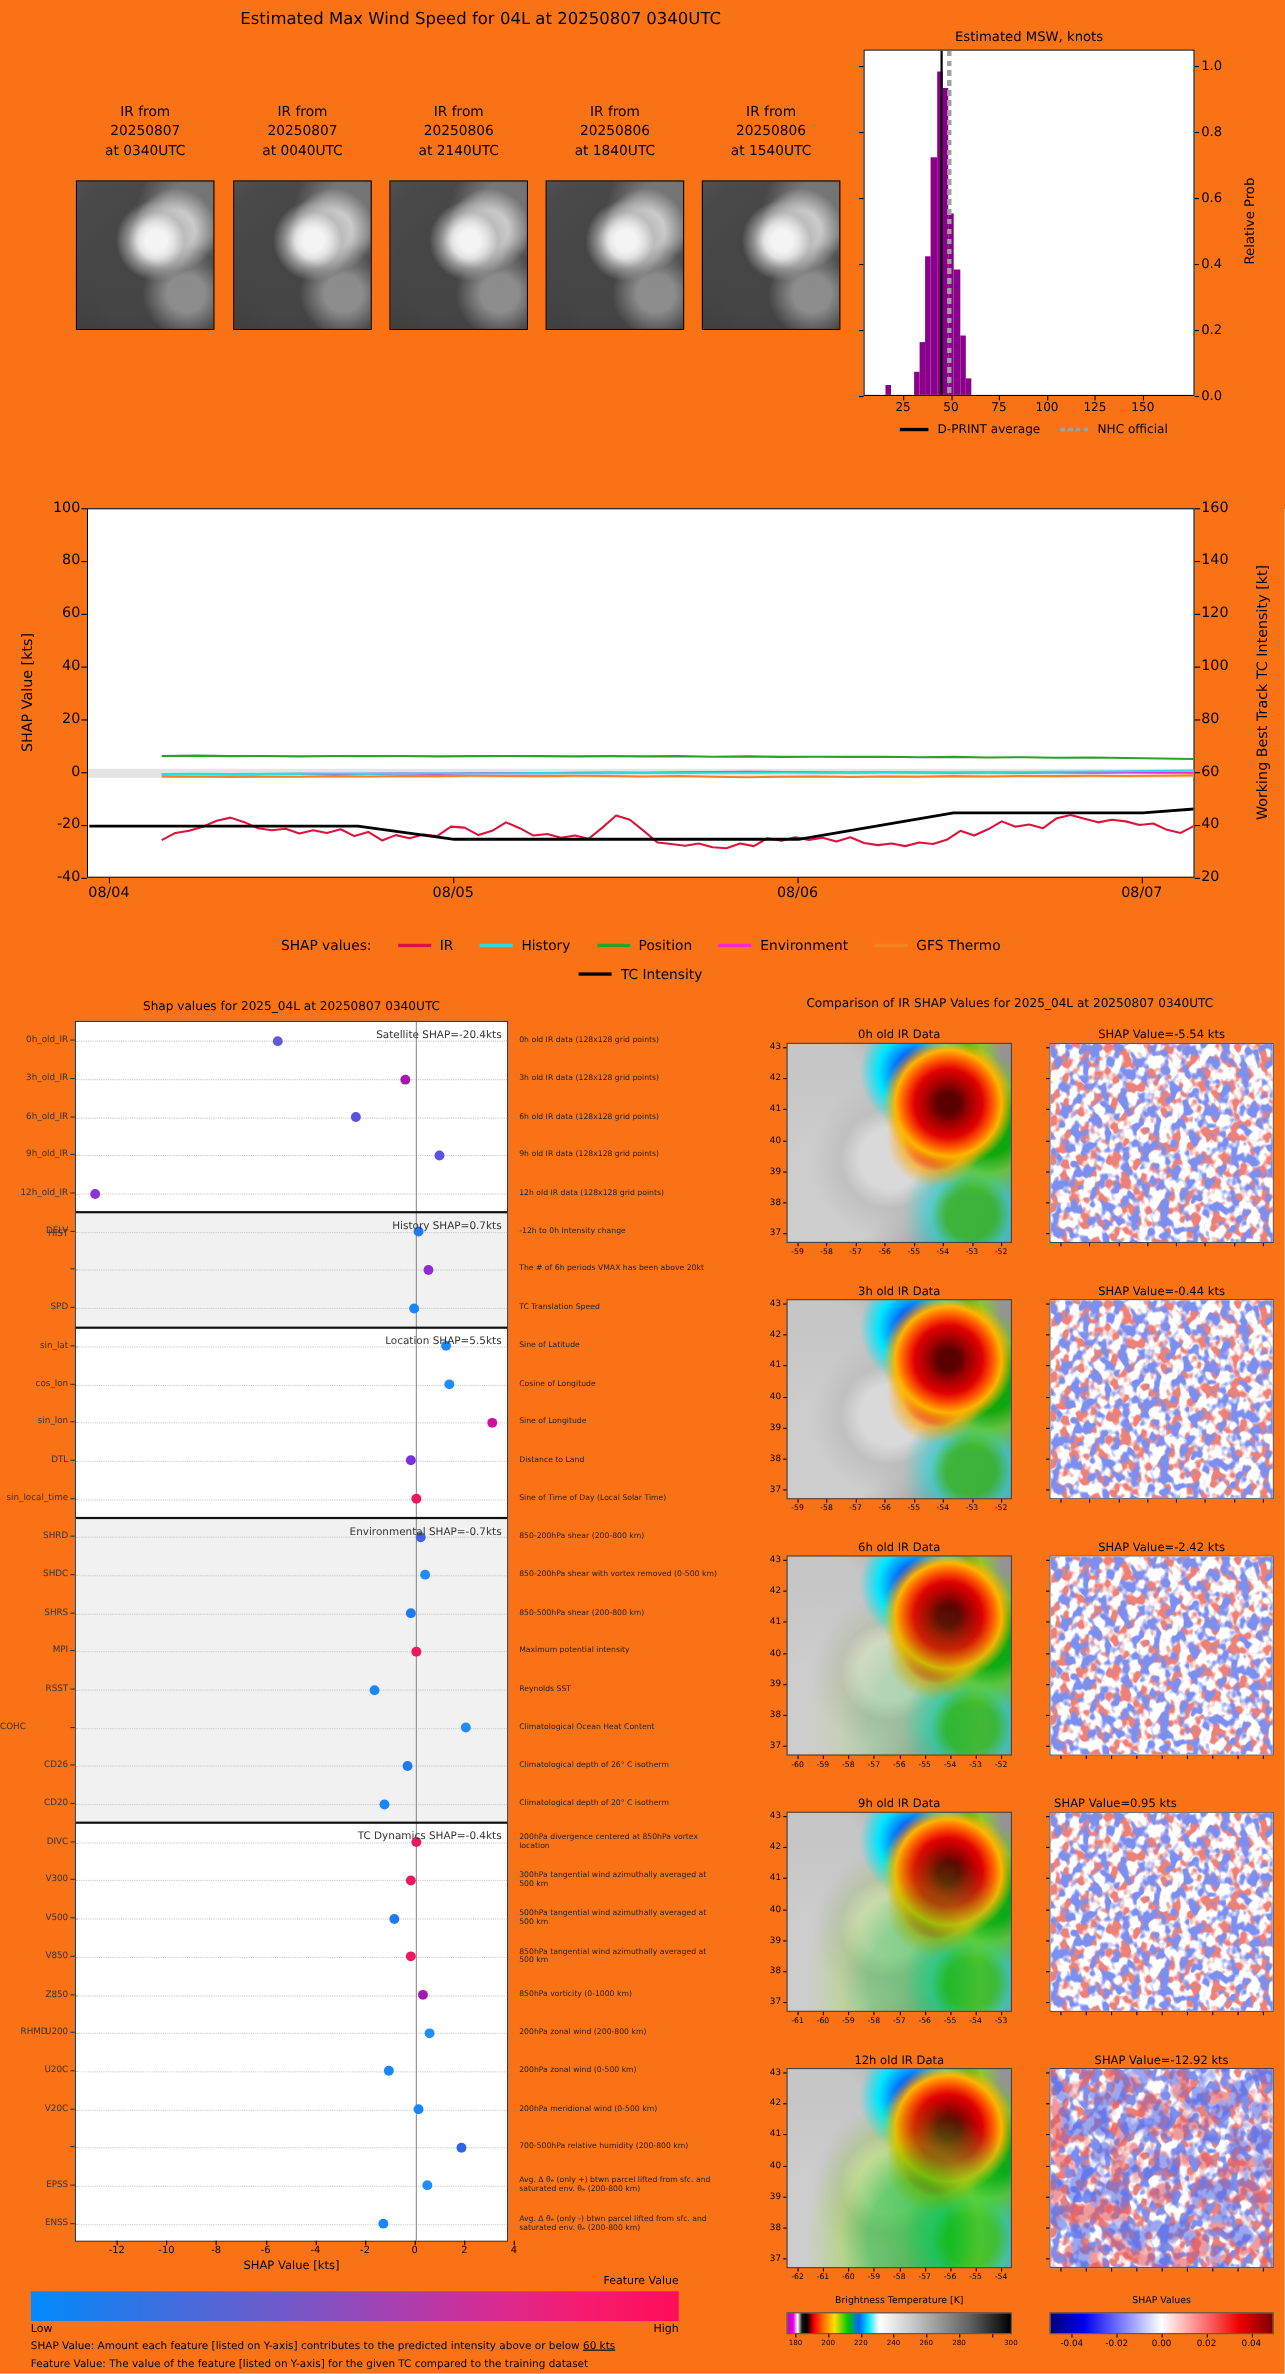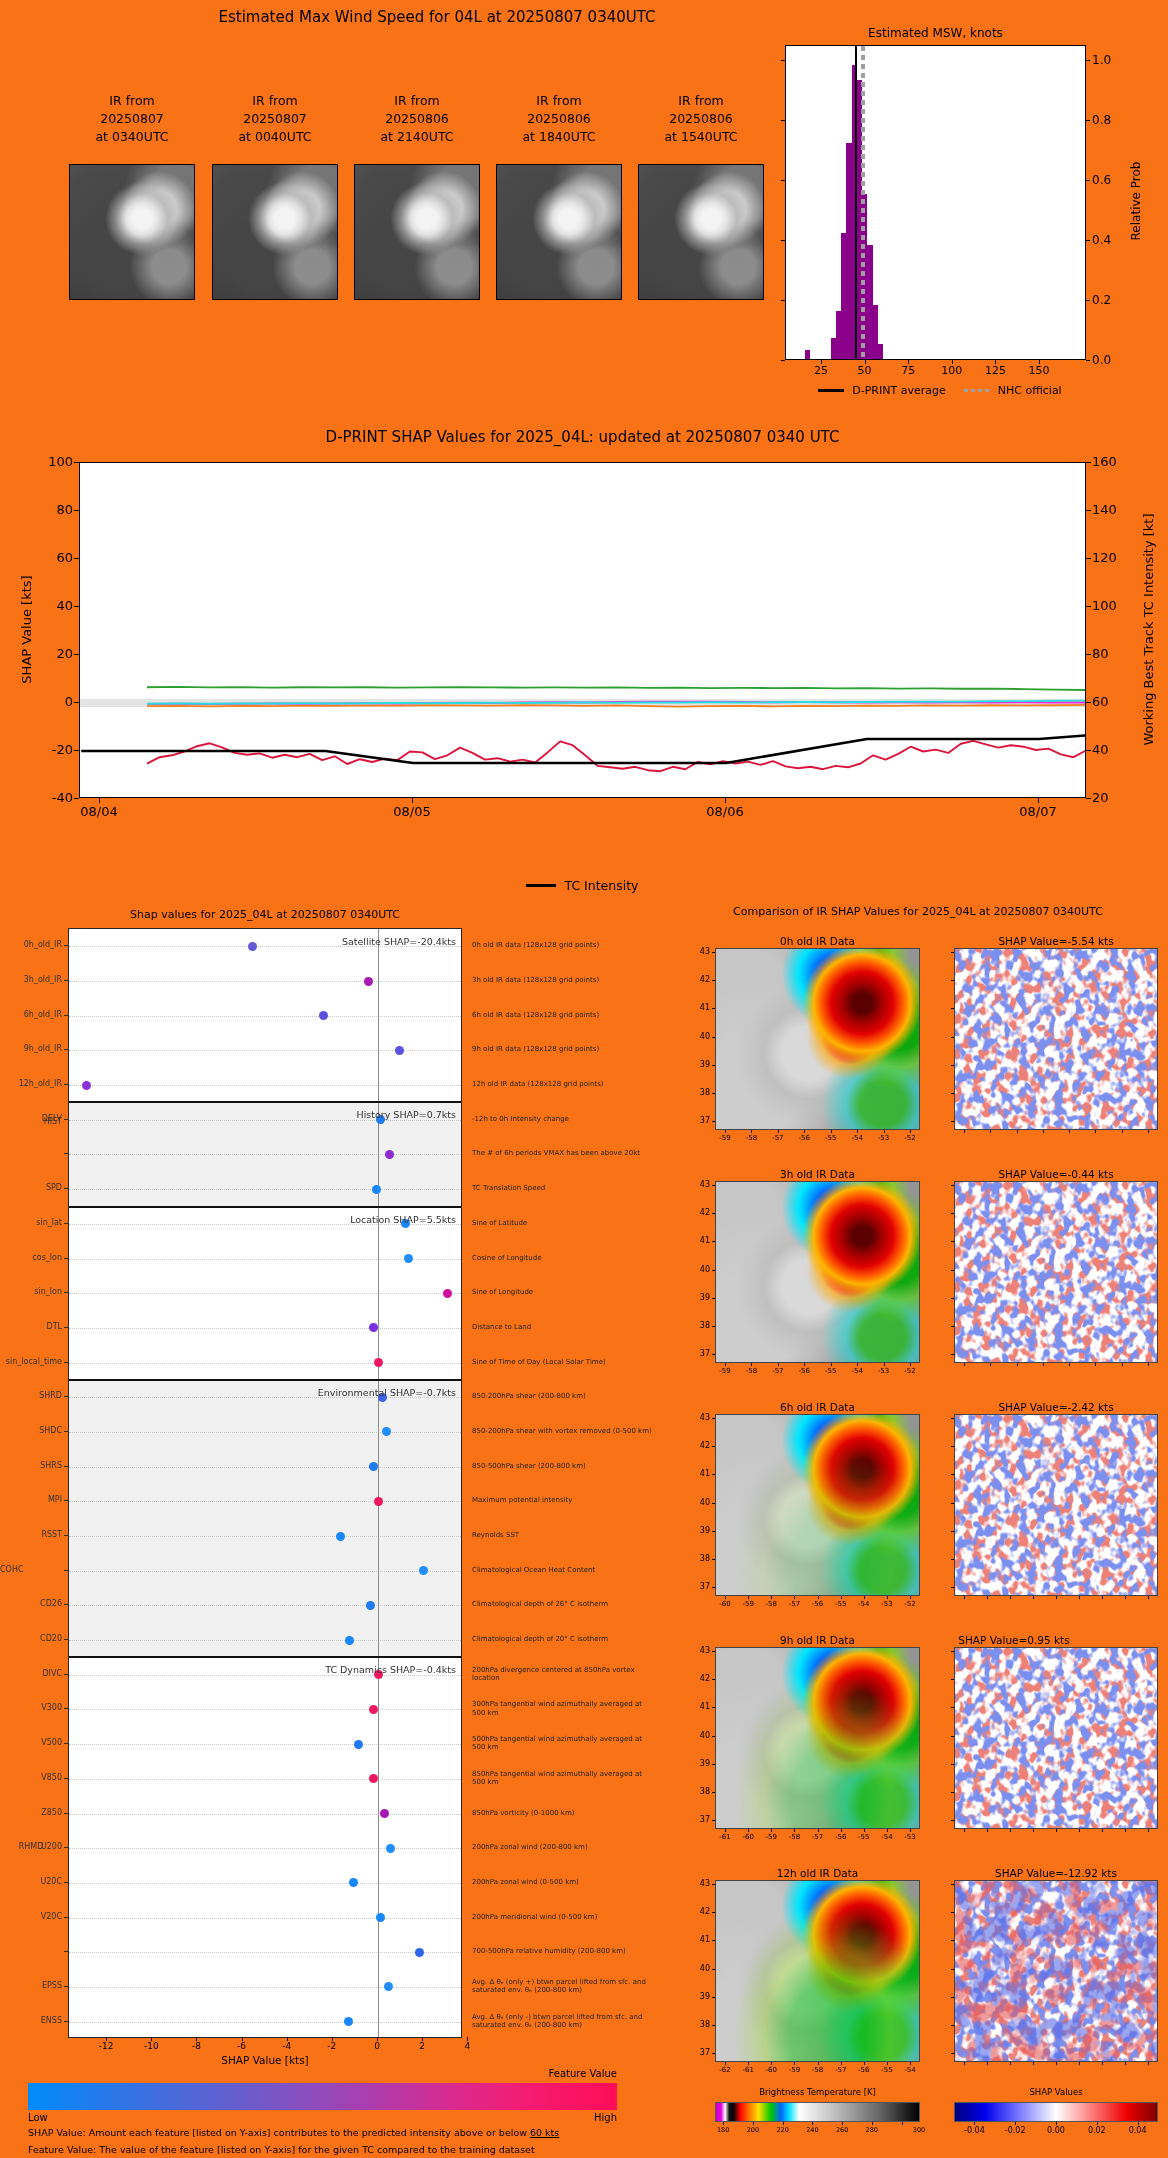--- a/index.html
+++ b/index.html
@@ -125,32 +125,54 @@
       <div class="legend-item">
         <div style="width: 26px; height: 2.5px; background: rgb(0, 0, 0);"></div>
         <div>D-PRINT average</div>
       </div>
       <div class="legend-item">
         <div style="width: 26px; height: 3.5px; background: repeating-linear-gradient(90deg, rgb(160, 160, 160) 0px, rgb(160, 160, 160) 4px, transparent 4px, transparent 7px);"></div>
         <div>NHC official</div>
       </div>
     </div>
 
-  <div class="lbl ctr" style="left:79px;top:428px;width:1007px;font-size:15px;">D-PRINT SHAP Values for 2025_04L: updated at 20250807 0340 UTC</div>
   <div id="tsplot" class="plotbox" style="left:79px;top:462px;width:1007px;height:336px;"><svg width="1005" height="334">
         <rect x="0" y="235.92" width="1005" height="8.160000000000025" fill="#e4e4e4"></rect>
         <polyline points="67.0,243.1 98.3,242.9 129.6,243.4 160.9,242.9 192.2,243.1 223.5,242.6 254.8,242.9 286.1,242.4 317.4,242.6 348.7,242.2 380.0,242.4 411.3,242.6 442.6,242.2 473.9,242.4 505.2,242.9 536.5,242.4 567.8,243.1 599.1,243.6 630.4,243.1 661.7,242.9 693.0,243.4 724.3,242.9 755.6,243.1 786.9,242.6 818.2,242.9 849.5,242.4 880.8,242.6 912.1,242.2 943.4,242.4 974.7,242.2 1006.0,241.9" fill="none" stroke="#f58220" stroke-width="1.9" stroke-linejoin="round"></polyline>
         <polyline points="67.0,241.0 98.3,240.7 129.6,241.0 160.9,240.7 192.2,240.5 223.5,240.7 254.8,240.5 286.1,240.2 317.4,240.5 348.7,240.0 380.0,239.8 411.3,240.0 442.6,239.5 473.9,239.3 505.2,239.5 536.5,239.0 567.8,238.8 599.1,238.6 630.4,238.8 661.7,239.0 693.0,239.3 724.3,239.0 755.6,239.3 786.9,239.5 818.2,239.3 849.5,239.5 880.8,239.3 912.1,239.5 943.4,239.3 974.7,239.5 1006.0,239.5" fill="none" stroke="#f527d8" stroke-width="1.9" stroke-linejoin="round"></polyline>
         <polyline points="67.0,240.7 98.3,240.5 129.6,240.7 160.9,240.5 192.2,240.5 223.5,240.2 254.8,240.5 286.1,240.2 317.4,240.0 348.7,240.2 380.0,240.0 411.3,239.8 442.6,240.0 473.9,239.8 505.2,239.5 536.5,239.8 567.8,239.5 599.1,239.5 630.4,239.3 661.7,239.5 693.0,239.3 724.3,239.0 755.6,239.3 786.9,239.0 818.2,238.8 849.5,238.8 880.8,238.6 912.1,238.3 943.4,238.1 974.7,237.8 1006.0,237.6" fill="none" stroke="#26dede" stroke-width="1.9" stroke-linejoin="round"></polyline>
         <polyline points="67.0,224.2 98.3,223.9 129.6,224.4 160.9,224.2 192.2,224.6 223.5,224.2 254.8,224.4 286.1,224.2 317.4,224.6 348.7,224.4 380.0,224.2 411.3,224.4 442.6,224.6 473.9,224.4 505.2,224.6 536.5,224.4 567.8,224.9 599.1,224.6 630.4,225.1 661.7,224.9 693.0,225.1 724.3,224.9 755.6,225.4 786.9,225.1 818.2,225.6 849.5,225.4 880.8,225.8 912.1,225.6 943.4,226.1 974.7,226.6 1006.0,227.0" fill="none" stroke="#2ca02c" stroke-width="1.9" stroke-linejoin="round"></polyline>
         <polyline points="67.0,300.7 79.5,294.2 92.0,292.3 104.5,288.5 117.0,283.2 129.6,280.3 142.1,284.4 154.6,289.9 167.1,291.8 179.6,290.4 192.2,294.7 204.7,291.8 217.2,294.2 229.7,290.9 242.2,297.1 254.8,293.3 267.3,301.0 279.8,296.2 292.3,299.0 304.8,295.7 317.4,297.1 329.9,288.5 342.4,289.4 354.9,296.2 367.4,292.3 380.0,284.6 392.5,289.9 405.0,296.6 417.5,295.2 430.0,298.6 442.6,296.6 455.1,299.5 467.6,289.4 480.1,278.4 492.6,282.2 505.2,292.3 517.7,302.9 530.2,304.3 542.7,305.8 555.2,303.8 567.8,307.2 580.3,308.2 592.8,303.8 605.3,306.2 617.8,299.0 630.4,301.4 642.9,298.1 655.4,300.5 667.9,298.6 680.4,301.9 693.0,298.1 705.5,303.4 718.0,305.3 730.5,303.8 743.0,306.2 755.6,302.9 768.1,304.3 780.6,300.5 793.1,292.3 805.6,296.6 818.2,290.9 830.7,283.7 843.2,288.5 855.7,286.6 868.2,289.9 880.8,280.8 893.3,277.9 905.8,281.3 918.3,284.6 930.8,282.2 943.4,283.7 955.9,287.0 968.4,285.6 980.9,291.4 993.4,294.2 1006.0,287.5" fill="none" stroke="#dc143c" stroke-width="1.9" stroke-linejoin="round"></polyline>
         <polyline points="1.2,288.0 245.4,288.0 333.0,300.0 646.0,300.0 786.9,276.0 959.0,276.0 1006.0,272.4" fill="none" stroke="#000000" stroke-width="2.6" stroke-linejoin="round"></polyline>
       </svg></div>
   <div class="lbl rot" style="left:-144px;top:622px;width:340px;font-size:13px;">SHAP Value [kts]</div>
   <div class="lbl rot" style="left:978px;top:622px;width:340px;font-size:13px;">Working Best Track TC Intensity [kt]</div>
+  <div id="tslegend1" class="abs" style="left:79px;top:852px;width:1007px;display:flex;justify-content:center;align-items:center;gap:24px;font-size:12.5px;">
+      <div style="font-weight: normal;">SHAP values:</div>
+      <div class="legend-item">
+        <div style="width: 30px; height: 3px; background: rgb(220, 20, 60);"></div>
+        <div>IR</div>
+      </div>
+      <div class="legend-item">
+        <div style="width: 30px; height: 3px; background: rgb(38, 222, 222);"></div>
+        <div>History</div>
+      </div>
+      <div class="legend-item">
+        <div style="width: 30px; height: 3px; background: rgb(44, 160, 44);"></div>
+        <div>Position</div>
+      </div>
+      <div class="legend-item">
+        <div style="width: 30px; height: 3px; background: rgb(245, 39, 216);"></div>
+        <div>Environment</div>
+      </div>
+      <div class="legend-item">
+        <div style="width: 30px; height: 3px; background: rgb(245, 130, 32);"></div>
+        <div>GFS Thermo</div>
+      </div>
+    </div>
   <div id="tslegend2" class="abs" style="left:79px;top:878px;width:1007px;display:flex;justify-content:center;align-items:center;gap:24px;font-size:12.5px;">
       <div class="legend-item">
         <div style="width: 30px; height: 3px; background: rgb(0, 0, 0);"></div>
         <div>TC Intensity</div>
       </div>
     </div>
 
   <div class="lbl ctr" style="left:68px;top:908px;width:394px;font-size:11px;">Shap values for 2025_04L at 20250807 0340UTC</div>
   <div id="dotplot" class="dpwrap">
       <div style="position: absolute; left: 0px; right: 0px; top: 173.438px; height: 104.062px; background: rgb(241, 241, 241);"></div>

